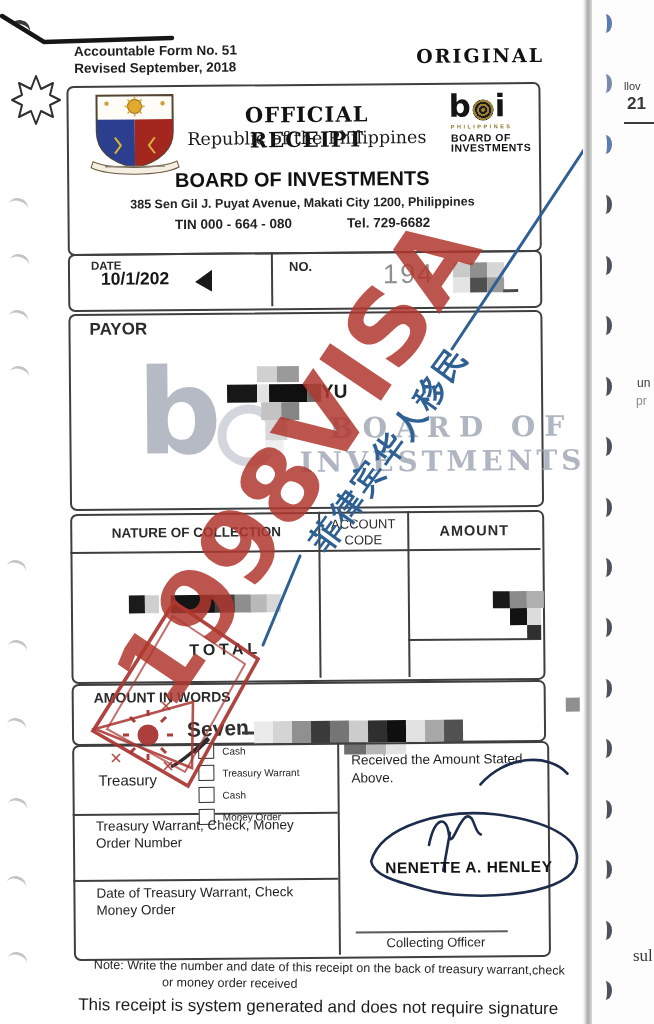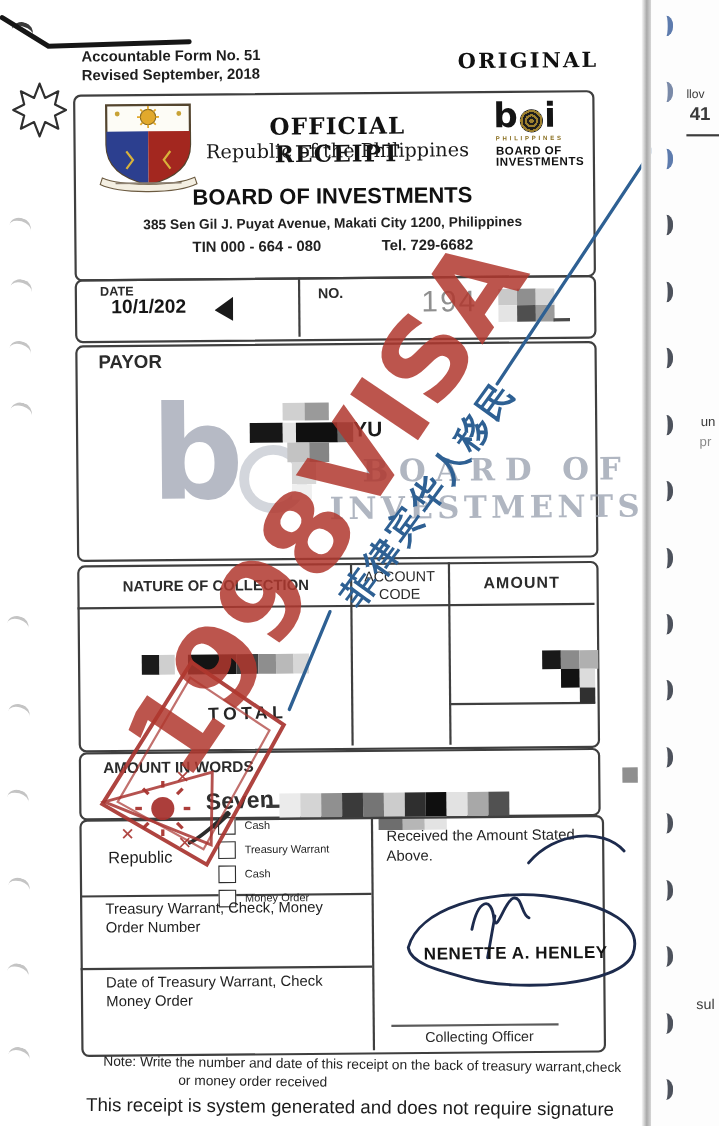--- a/index.html
+++ b/index.html
@@ -200,21 +200,21 @@
     <div class="m" style="left:442px;top:721px;width:19px;height:22px;background:#515151;"></div>
     <div class="m" style="left:342px;top:743px;width:22px;height:12px;background:#6e6e6e;"></div>
     <div class="m" style="left:364px;top:743px;width:20px;height:12px;background:#b6b6b6;"></div>
     <div class="m" style="left:384px;top:743px;width:20px;height:12px;background:#e3e3e3;"></div>
     <div class="m" style="left:564px;top:700px;width:14px;height:14px;background:#8f8f8f;z-index:45;"></div>
 
     <div class="box" style="left:70px;top:743px;width:473px;height:212px;"></div>
     <div class="abs" style="left:335px;top:743px;width:1.8px;height:212px;background:#3f3f3f;"></div>
     <div class="abs" style="left:70px;top:812px;width:265px;height:1.6px;background:#3f3f3f;"></div>
     <div class="abs" style="left:70px;top:878px;width:265px;height:1.6px;background:#3f3f3f;"></div>
-    <div class="lbl" style="left:96px;top:770px;font-size:15px;color:#1f1f1f;">Republic</div>
+    <div class="lbl" style="left:96px;top:770px;font-size:15px;color:#1f1f1f;">Treasury</div>
 
     <div class="chk-row" style="left:196px;top:742px;">
       <span class="chk-box"></span>
       <span class="chk-lab">Cash</span>
     </div>
     <div class="chk-row" style="left:196px;top:764px;">
       <span class="chk-box"></span>
       <span class="chk-lab">Treasury Warrant</span>
     </div>
     <div class="chk-row" style="left:196px;top:786px;">
@@ -304,19 +304,19 @@
         <span class="hole"></span>
         <span class="hole"></span>
         <span class="hole"></span>
         <span class="hole"></span>
         <span class="hole"></span>
         <span class="hole"></span>
         <span class="hole"></span>
       </div>
   </div>
   <div class="frag" style="left:624px;top:80px;font-size:11px;z-index:52;">llov</div>
-  <div class="frag" style="left:627px;top:94px;font-size:17px;font-weight:bold;z-index:52;">41</div>
+  <div class="frag" style="left:627px;top:94px;font-size:17px;font-weight:bold;z-index:52;">21</div>
   <div class="m" style="left:624px;top:122px;width:30px;height:2px;background:#3c3c3c;z-index:52;"></div>
   <div class="frag" style="left:637px;top:376px;font-size:12px;z-index:52;">un</div>
   <div class="frag" style="left:636px;top:394px;font-size:12px;color:#8a8a8a;z-index:52;">pr</div>
-  <div class="frag" style="left:633px;top:905px;font-size:13px;z-index:52;">sul</div>
+  <div class="frag" style="left:633px;top:946px;font-size:17px;z-index:52;font-family:Liberation Serif, serif;">sul</div>
 
 </div>
 
 </body></html>

